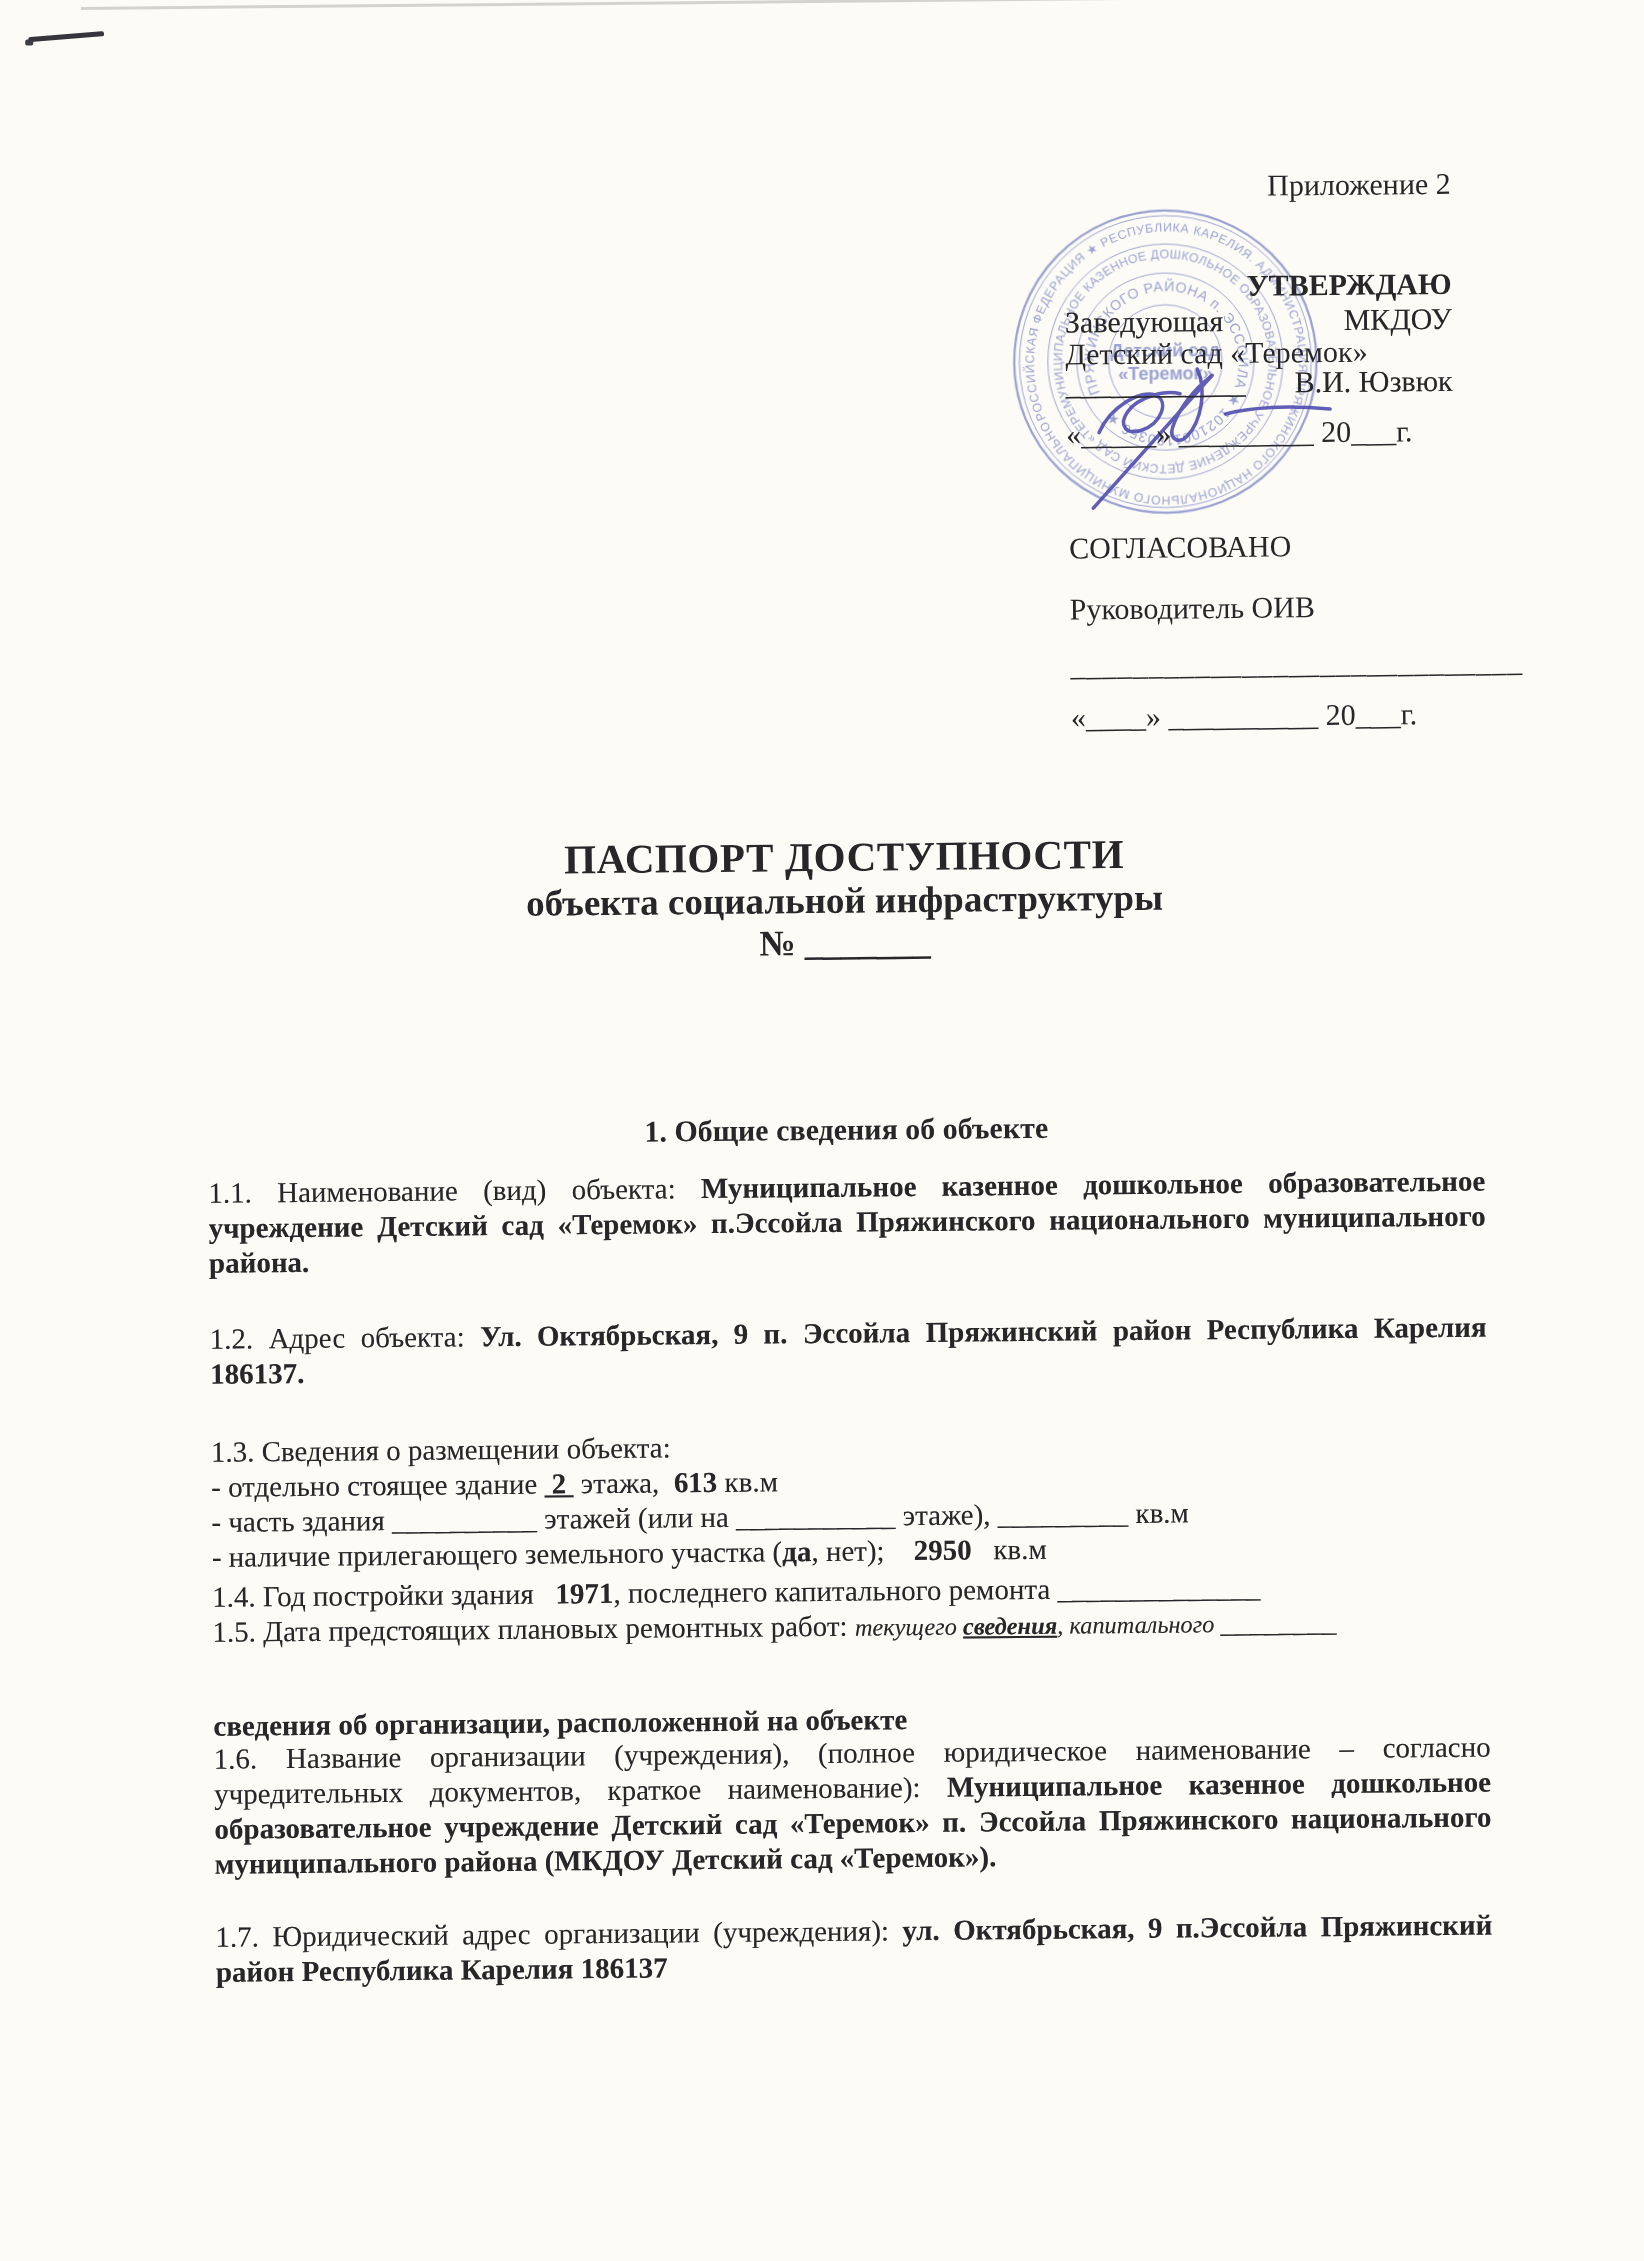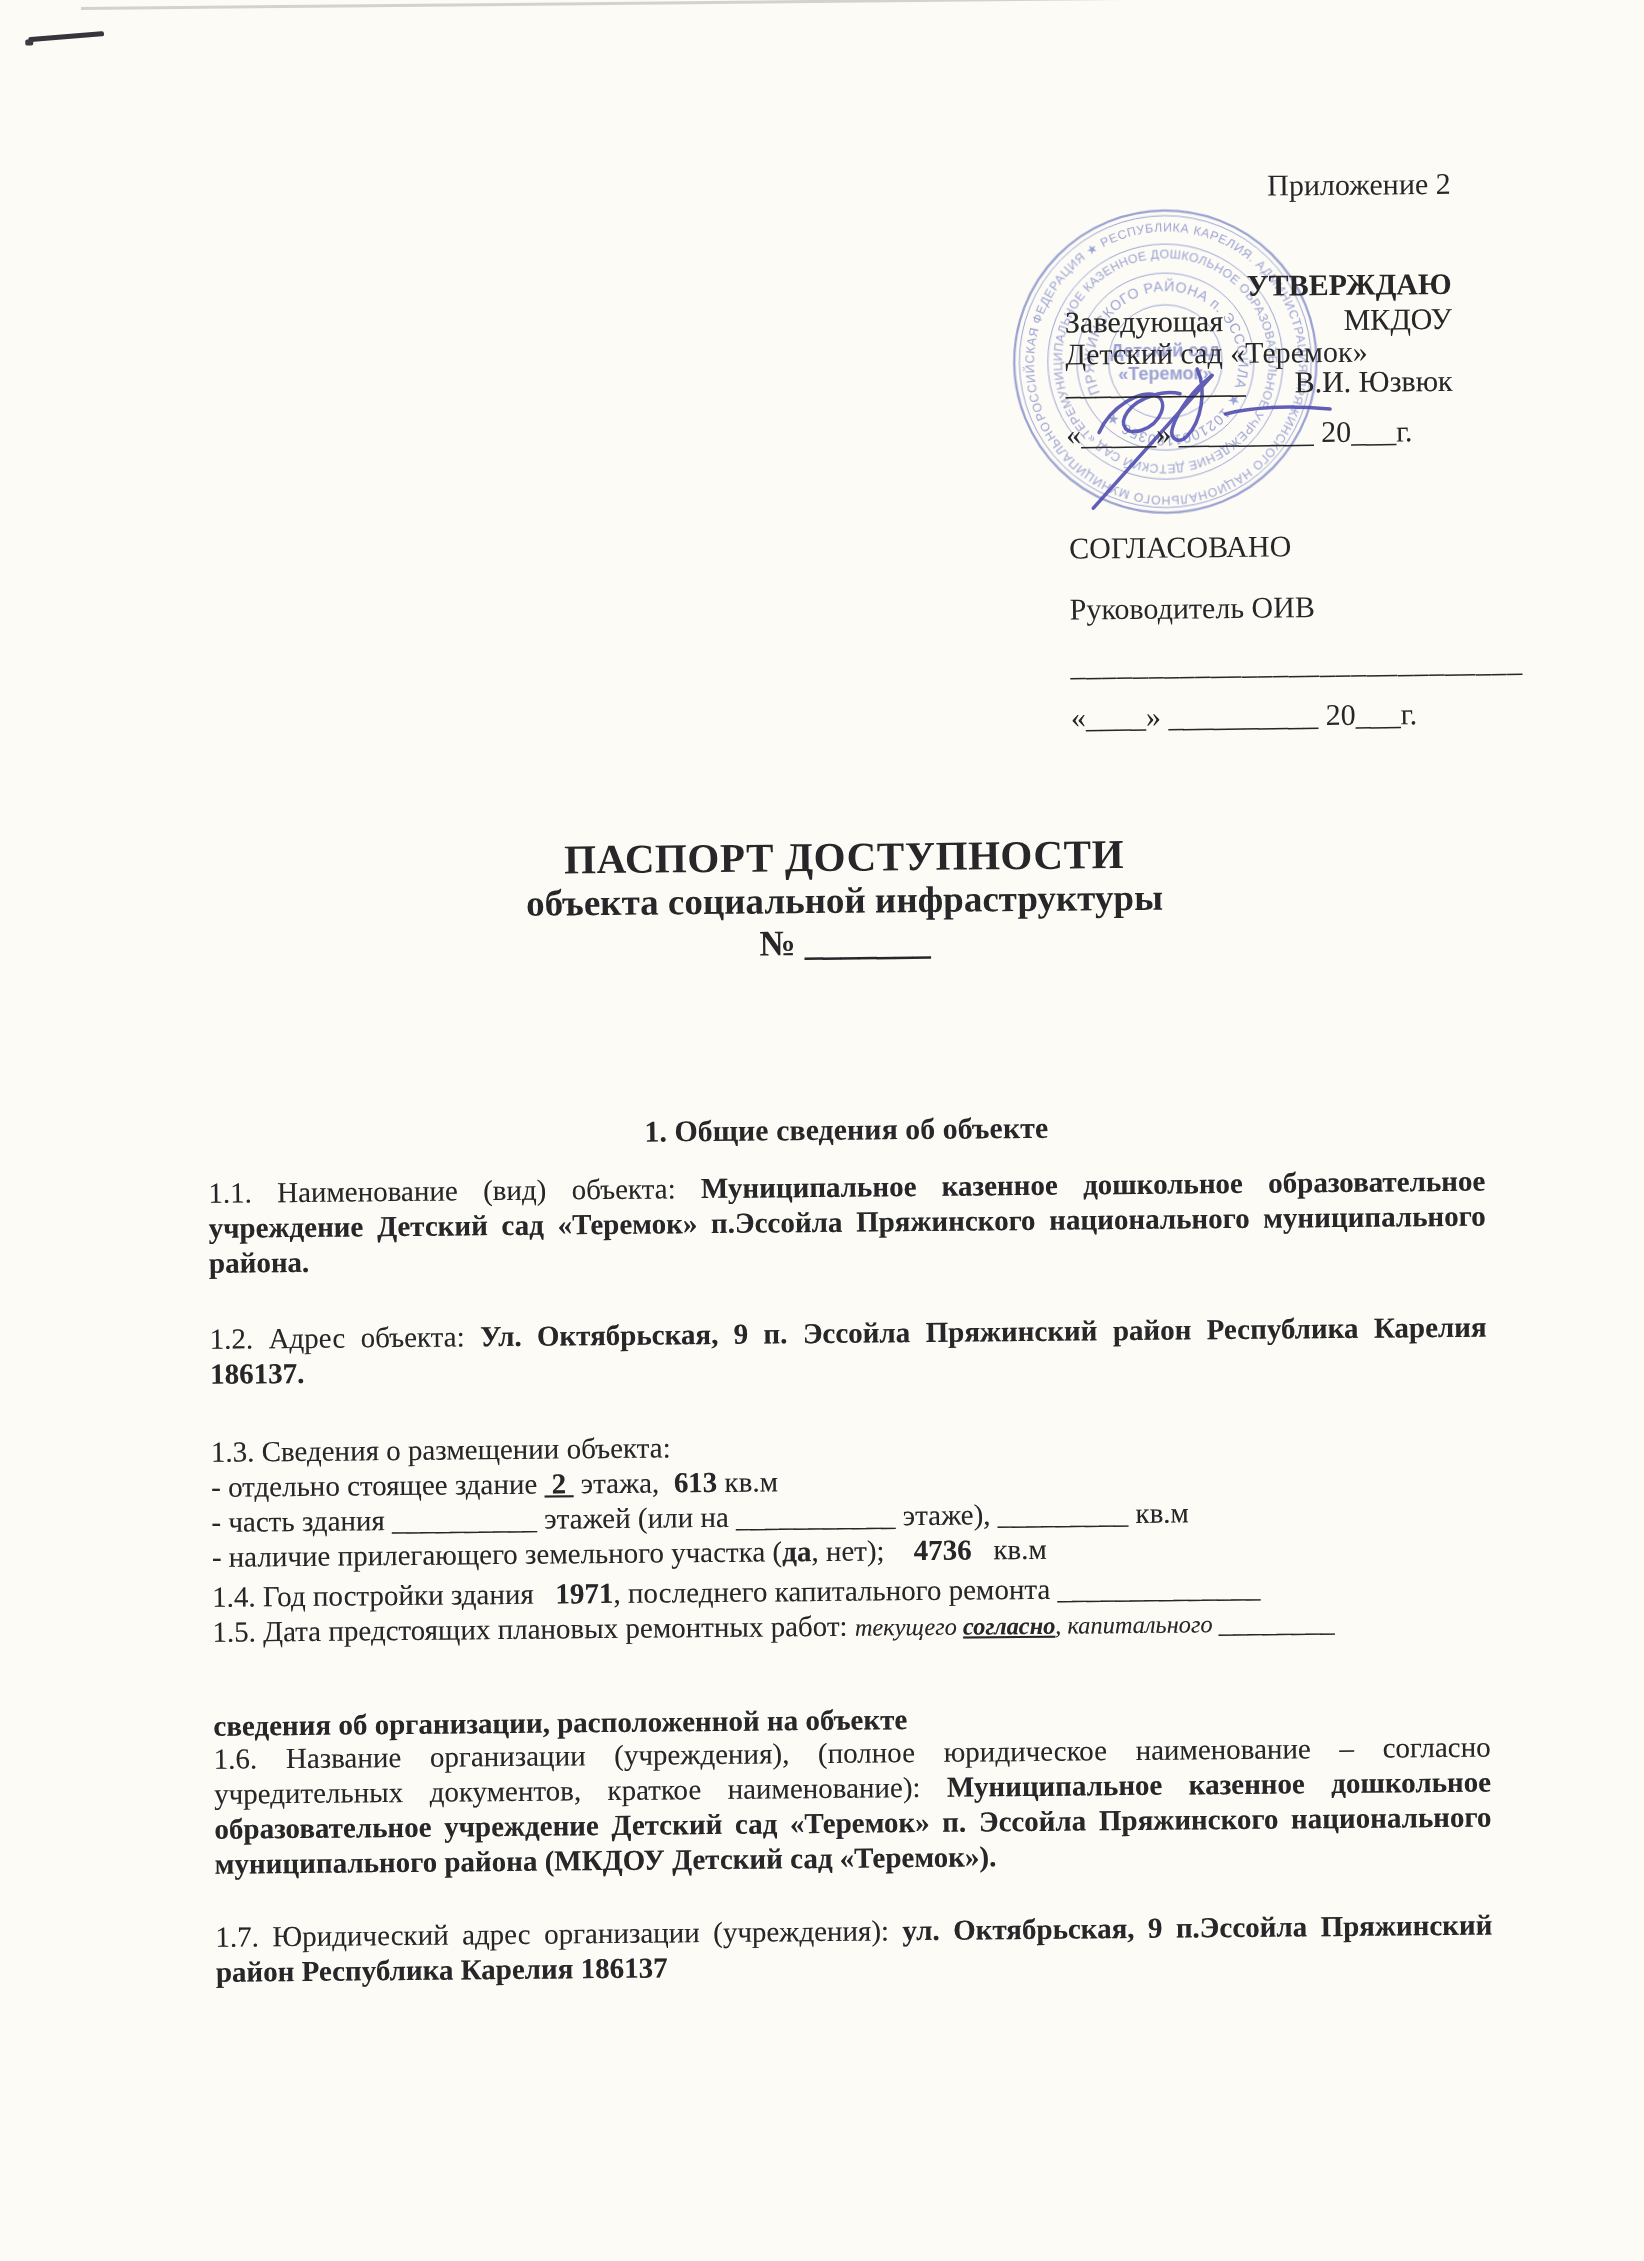--- a/index.html
+++ b/index.html
@@ -140,22 +140,22 @@
       <div class="t3">№ _______</div>
     </div>
 
     <div class="sec-heading">1. Общие сведения об объекте</div>
 
     <p class="body-par p11"><span>1.1. Наименование (вид) объекта: </span><span class="seg-b">Муниципальное казенное дошкольное образовательное учреждение Детский сад «Теремок» п.Эссойла Пряжинского национального муниципального района.</span></p>
     <p class="body-par p12"><span>1.2. Адрес объекта: </span><span class="seg-b">Ул. Октябрьская, 9 п. Эссойла Пряжинский район Республика Карелия 186137.</span></p>
     <p class="body-par p13 nojust"><span>1.3. Сведения о размещении объекта:</span></p>
     <p class="body-par p13a nojust"><span>- отдельно стоящее здание </span><span class="seg-b seg-u">&nbsp;2&nbsp;</span><span> этажа,&nbsp; </span><span class="seg-b">613</span><span> кв.м</span></p>
     <p class="body-par p13b nojust"><span>- часть здания __________ этажей (или на ___________ этаже), _________ кв.м</span></p>
-    <p class="body-par p13c nojust"><span>- наличие прилегающего земельного участка (</span><span class="seg-b">да</span><span>, нет);&nbsp;&nbsp;&nbsp; </span><span class="seg-b">4736</span><span>&nbsp;&nbsp; кв.м</span></p>
+    <p class="body-par p13c nojust"><span>- наличие прилегающего земельного участка (</span><span class="seg-b">да</span><span>, нет);&nbsp;&nbsp;&nbsp; </span><span class="seg-b">2950</span><span>&nbsp;&nbsp; кв.м</span></p>
     <p class="body-par p14 nojust"><span>1.4. Год постройки здания&nbsp;&nbsp; </span><span class="seg-b">1971</span><span>, последнего капитального ремонта ______________</span></p>
-    <p class="body-par p15 nojust"><span>1.5. Дата предстоящих плановых ремонтных работ: </span><span class="seg-i seg-sm">текущего </span><span class="seg-b seg-i seg-u seg-sm">согласно</span><span class="seg-i seg-sm">, </span><span class="seg-i seg-sm">капитального </span><span>________</span></p>
+    <p class="body-par p15 nojust"><span>1.5. Дата предстоящих плановых ремонтных работ: </span><span class="seg-i seg-sm">текущего </span><span class="seg-b seg-i seg-u seg-sm">сведения</span><span class="seg-i seg-sm">, </span><span class="seg-i seg-sm">капитального </span><span>________</span></p>
     <p class="body-par porg nojust"><span class="seg-b">сведения об организации, расположенной на объекте</span></p>
     <p class="body-par p16"><span>1.6. Название организации (учреждения), (полное юридическое наименование – согласно учредительных документов, краткое наименование): </span><span class="seg-b">Муниципальное казенное дошкольное образовательное учреждение Детский сад «Теремок» п. Эссойла Пряжинского национального муниципального района (МКДОУ Детский сад «Теремок»).</span></p>
     <p class="body-par p17"><span>1.7. Юридический адрес организации (учреждения): </span><span class="seg-b">ул. Октябрьская, 9 п.Эссойла Пряжинский район Республика Карелия 186137</span></p>
 
   </div>
 </div>
 
 
 </body></html>

